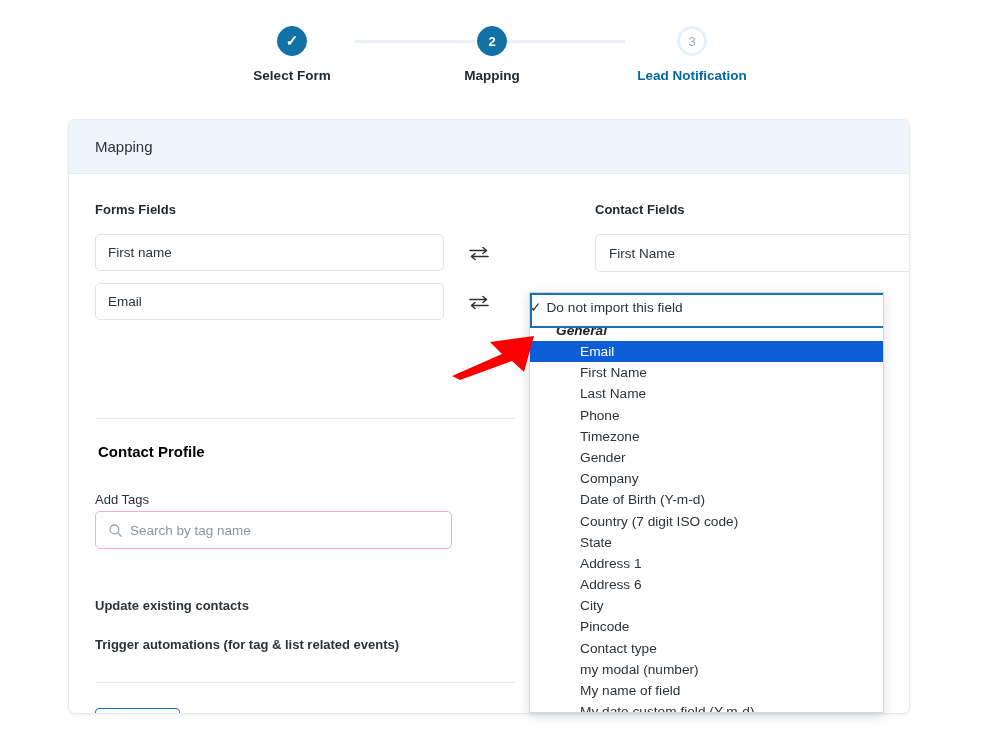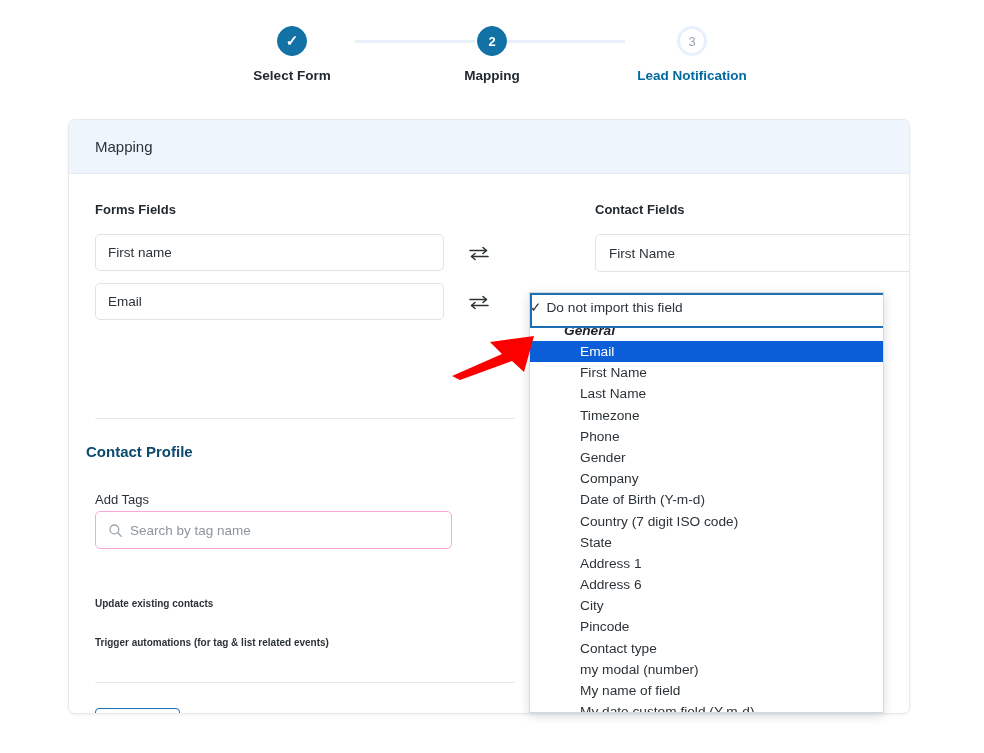--- a/index.html
+++ b/index.html
@@ -177,45 +177,45 @@
     padding-left: 50px;
     white-space: nowrap;
     overflow: hidden;
   }
   .dd-item.noimport {
     padding-left: 0;
     height: 25px; line-height: 25px;
   }
   .dd-item.noimport .tick { margin-right: 5px; }
   .dd-group {
-    padding-left: 34px;
+    padding-left: 26px;
     height: 21px; line-height: 21px;
     font-weight: bold;
     font-style: italic;
     font-size: 13.7px;
     color: #1c2127;
   }
   .dd-item.selected {
     background: #0b5ed7;
     color: #ffffff;
   }
 
   
   .divider {
     position: absolute;
     left: 26px; top: 244px;
     width: 420px; height: 1px;
     background: #e6eaee;
   }
   .section-title {
     position: absolute;
-    left: 17px; top: 269px;
+    left: 29px; top: 269px;
     font-size: 15px;
     font-weight: bold;
-    color: #0c4a6e;
+    color: #000000;
   }
   .tags-label {
     position: absolute;
     left: 26px; top: 318px;
     font-size: 13px;
     color: #2c3338;
   }
   .tag-search {
     position: absolute;
     left: 26px; top: 337px;
@@ -225,21 +225,21 @@
     background: #ffffff;
     display: flex; align-items: center;
     padding: 0 12px;
   }
   .tag-search .si { color: #9aa4ad; display: flex; margin-right: 7px; }
   .tag-ph { font-size: 13.5px; color: #8d959d; }
 
   .opt-line {
     position: absolute;
     left: 26px;
-    font-size: 10px;
+    font-size: 13px;
     font-weight: bold;
     color: #2c3338;
   }
   .opt1 { top: 424px; }
   .opt2 { top: 463px; }
 
   .divider2 {
     position: absolute;
     left: 26px; top: 508px;
     width: 420px; height: 1px;
@@ -377,22 +377,22 @@
   <div class="dropdown">
     <div class="dd-focus-ring"></div>
     <div class="dd-list" id="dd-list">
       <div class="dd-item noimport">
         <span class="tick">✓</span><span>Do not import this field</span>
       </div>
       <div class="dd-group">General</div>
     <div class="dd-item selected">Email</div>
         <div class="dd-item">First Name</div>
         <div class="dd-item">Last Name</div>
+        <div class="dd-item">Phone</div>
         <div class="dd-item">Timezone</div>
-        <div class="dd-item">Phone</div>
         <div class="dd-item">Gender</div>
         <div class="dd-item">Company</div>
         <div class="dd-item">Date of Birth (Y-m-d)</div>
         <div class="dd-item">Country (7 digit ISO code)</div>
         <div class="dd-item">State</div>
         <div class="dd-item">Address 1</div>
         <div class="dd-item">Address 6</div>
         <div class="dd-item">City</div>
         <div class="dd-item">Pincode</div>
         <div class="dd-item">Contact type</div>

